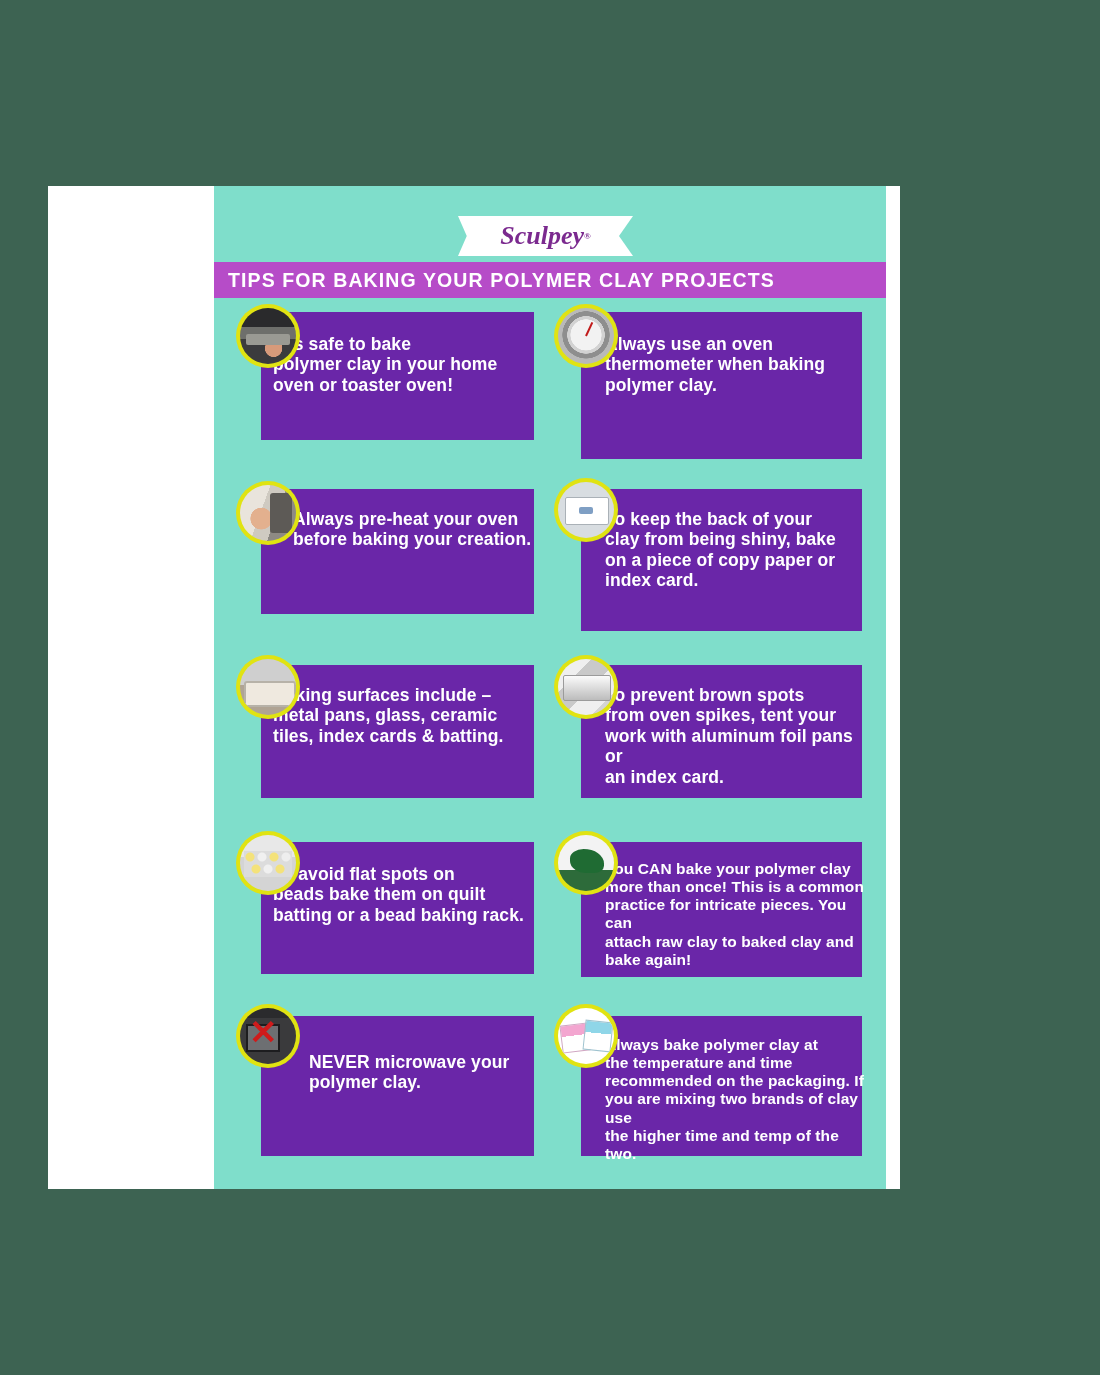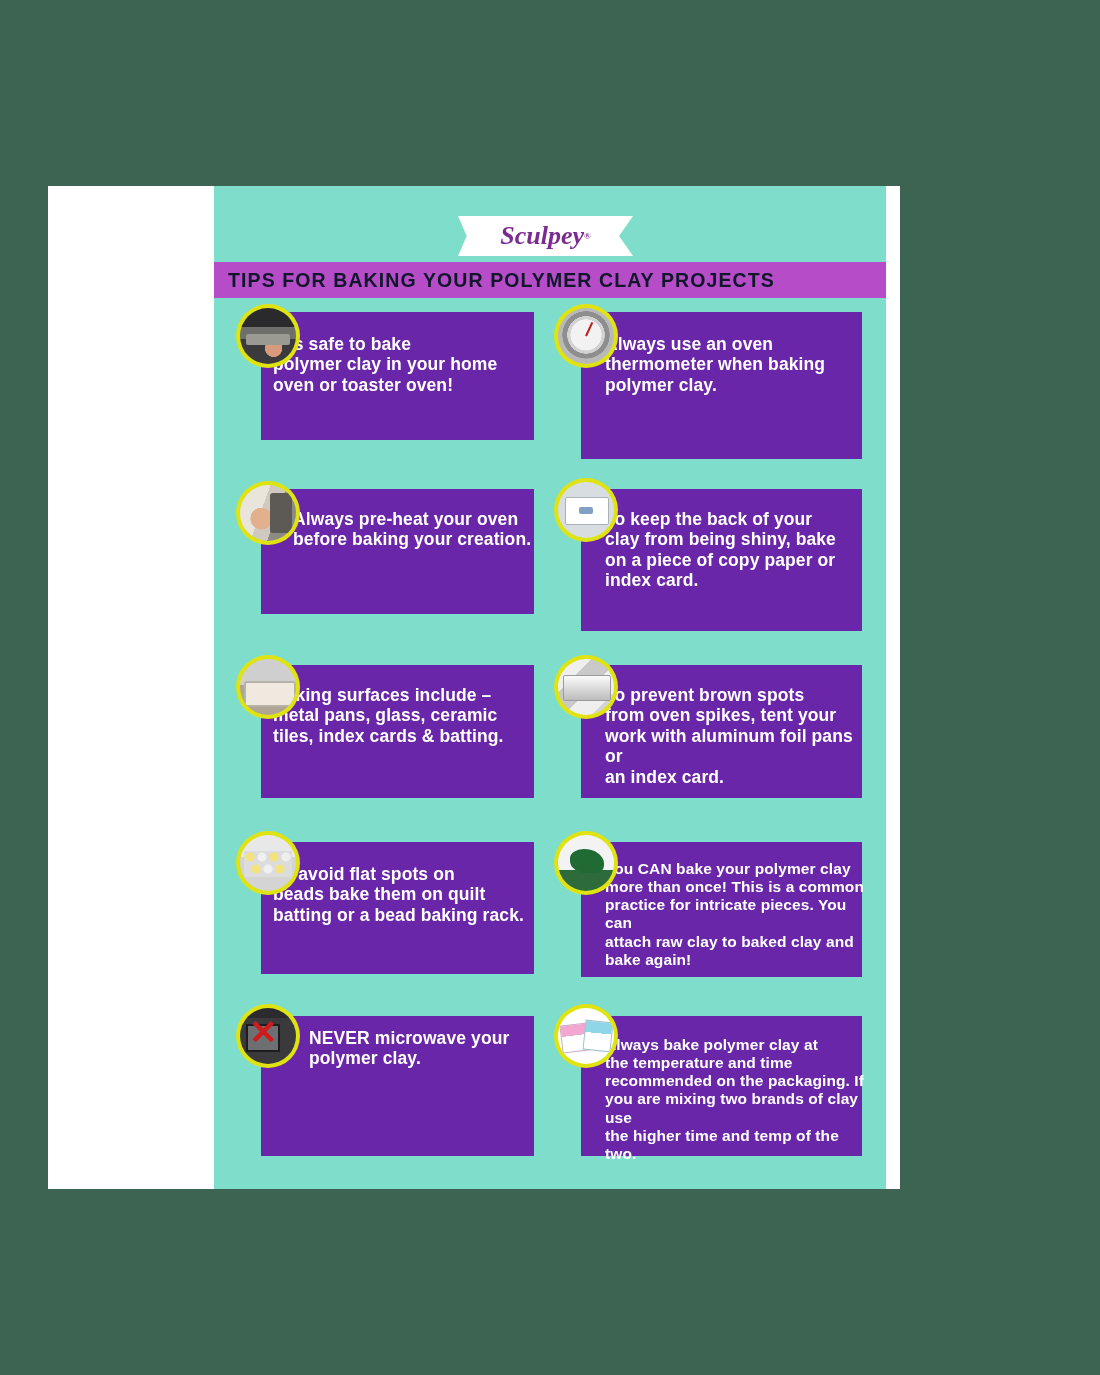--- a/index.html
+++ b/index.html
@@ -80,21 +80,21 @@
     left: 0px;
     top: 76px;
     width: 672px;
     height: 36px;
     background: #b64cc8;
     display: flex;
     align-items: center;
   }
   .title-text {
     margin-left: 14px;
-    color: #0f172a;
+    color: #ffffff;
     font-family: "Liberation Sans", sans-serif;
     font-weight: bold;
     font-size: 19.5px;
     letter-spacing: 1.1px;
     white-space: nowrap;
   }
 
   
   .tip {
     position: absolute;
@@ -380,21 +380,21 @@
 attach raw clay to baked clay and
 bake again!</div>
   </div>
   <div class="badge" style="left:340px; top:645px;">
     <div class="thumb">
         <div class="thumb-inner art-dino"></div>
       </div>
   </div>
 
   <div class="tip" style="left:47px; top:830px; width:273px; height:140px;">
-    <div class="tip-text" style="left:48px; top:12px; width:226px; font-size:17.5px;">NEVER microwave your
+    <div class="tip-text" style="left:48px; top:36px; width:226px; font-size:17.5px;">NEVER microwave your
 polymer clay.</div>
   </div>
   <div class="badge" style="left:22px; top:818px;">
     <div class="thumb">
         <div class="thumb-inner art-micro"></div>
       </div>
   </div>
 
   <div class="tip" style="left:367px; top:830px; width:281px; height:140px;">
     <div class="tip-text" style="left:24px; top:20px; width:260px; font-size:15.5px;">Always bake polymer clay at

